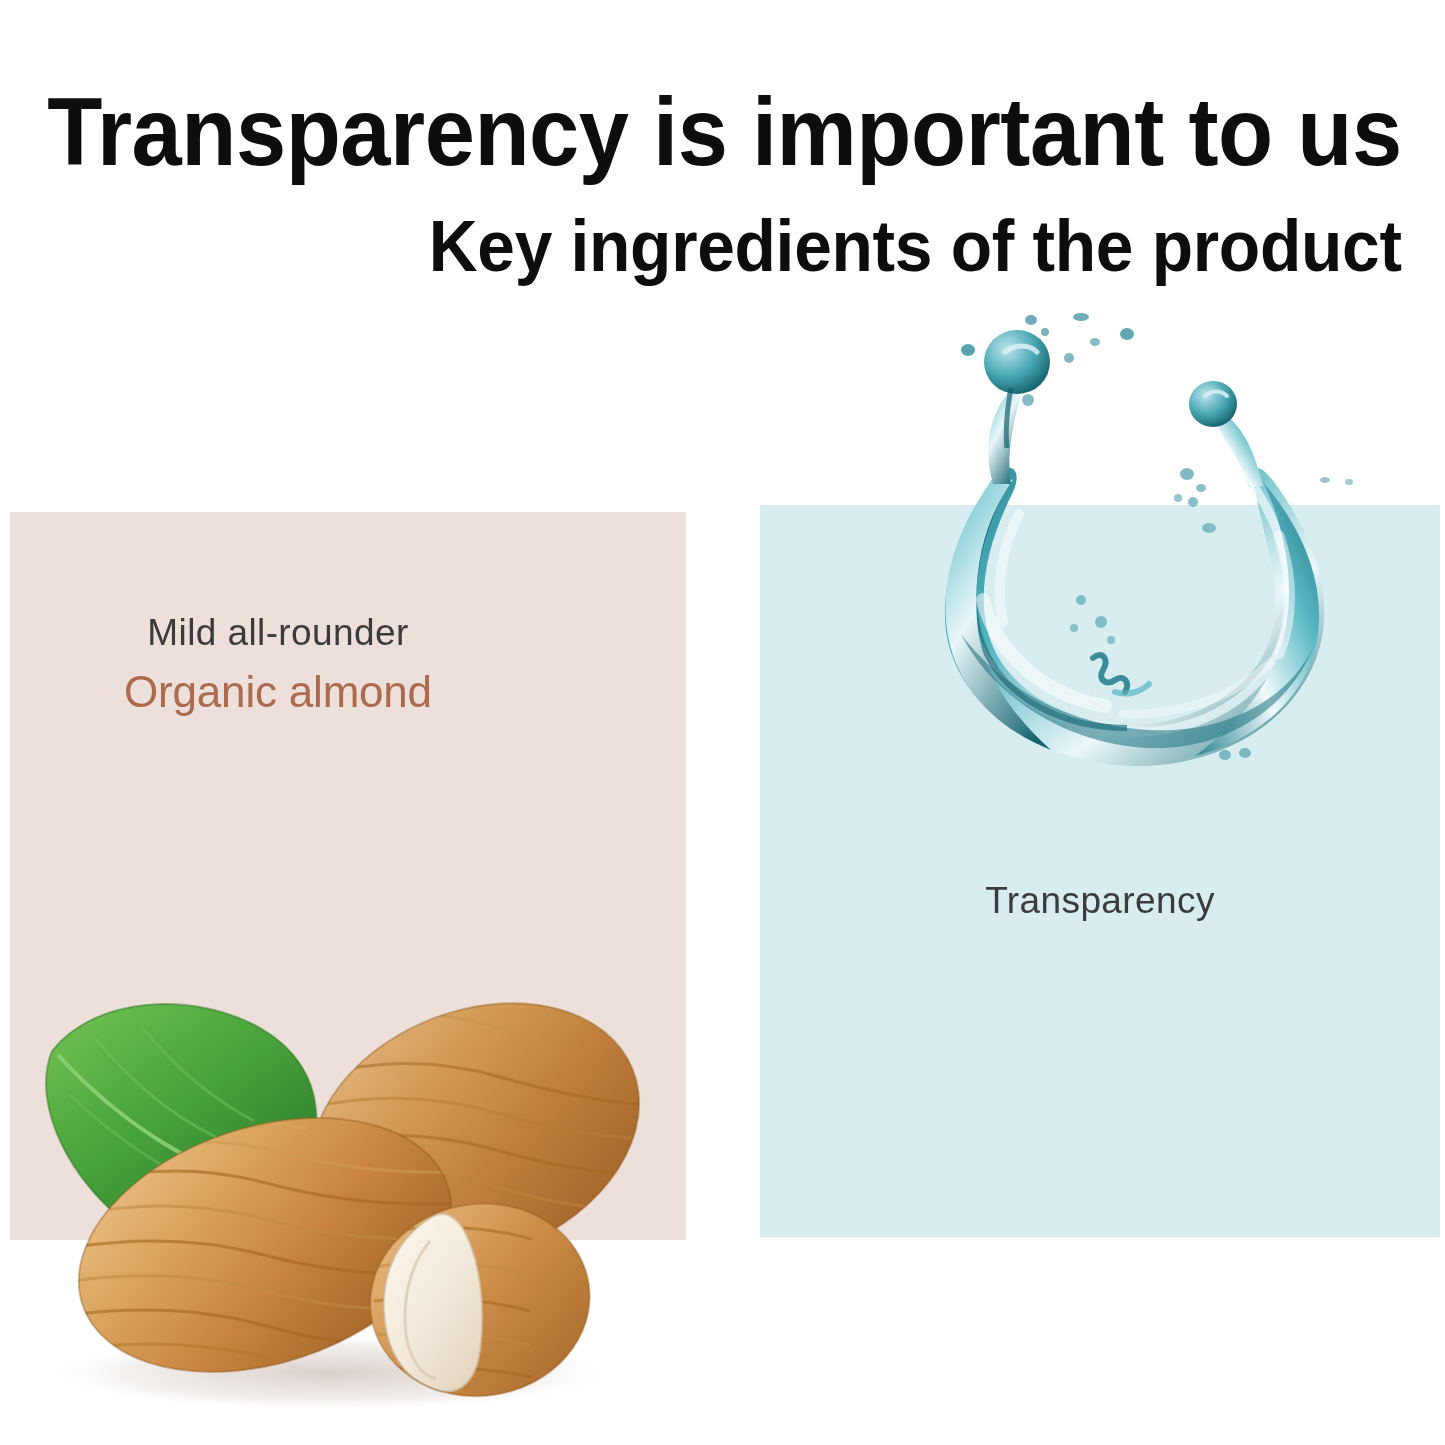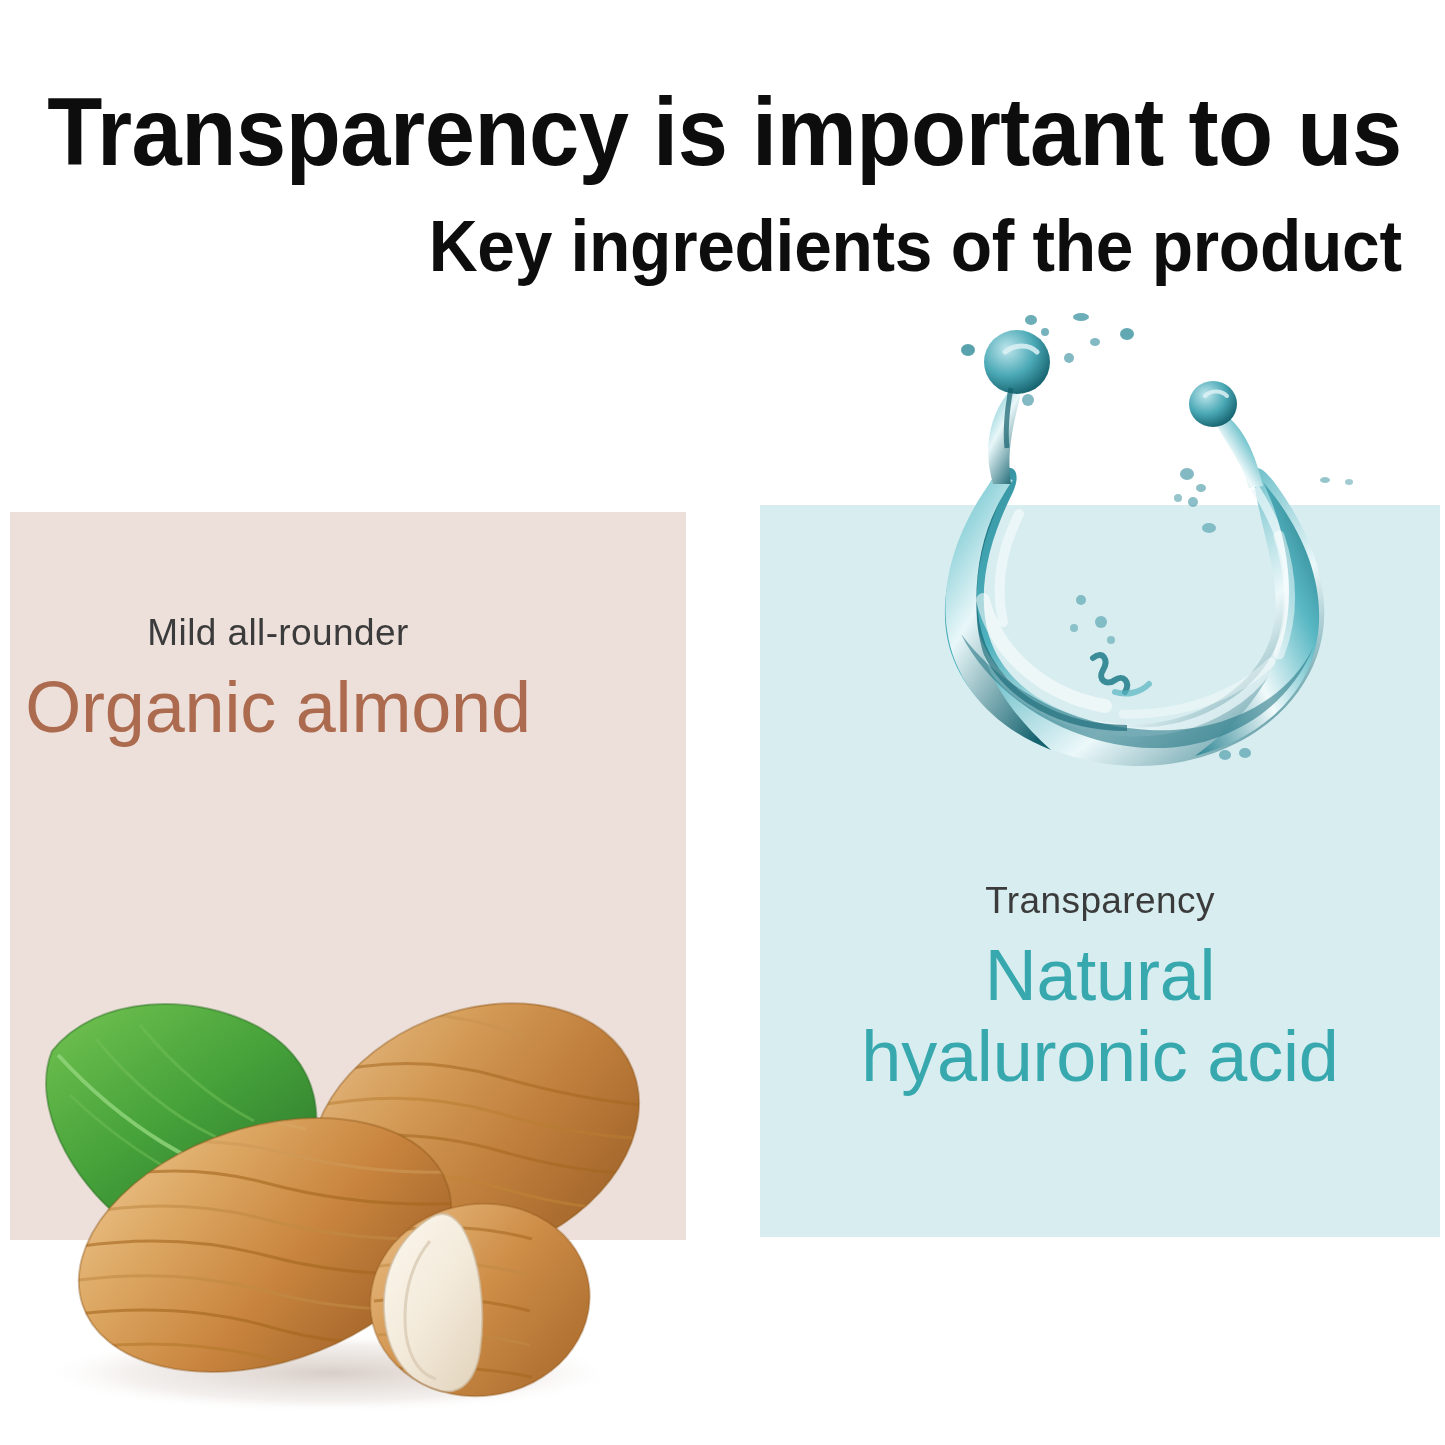--- a/index.html
+++ b/index.html
@@ -83,21 +83,21 @@
     font-family: "Liberation Sans", "DejaVu Sans", sans-serif;
     font-weight: 300;
     font-size: 37px;
     color: #3b3b3b;
     letter-spacing: 0.4px;
     white-space: nowrap;
   }
   .ing-name {
     font-family: "Liberation Sans Narrow", "Liberation Sans", "DejaVu Sans", sans-serif;
     font-weight: 400;
-    font-size: 72px;
+    font-size: 44px;
     line-height: 1.12;
     letter-spacing: -0.2px;
   }
 
   .left-text {
     left: 10px;
     top: 614px;
     width: 536px;
   }
   .left-text .ing-name {
@@ -379,19 +379,15 @@
     <g>
       <path d="M228 358 C 238 350, 244 360, 238 370
                C 232 380, 242 386, 250 380
                C 258 374, 266 382, 260 392" fill="none" stroke="#1E7A88" stroke-width="6" stroke-linecap="round" opacity="0.85"></path>
       <path d="M250 392 C 262 396, 276 392, 284 384" fill="none" stroke="#57B4C0" stroke-width="6" stroke-linecap="round" opacity="0.7"></path>
     </g>
   </svg>
 
   <div class="ing-text right-text">
     <div class="ing-kicker">Transparency</div>
-    <div class="ing-name">
-      <div>Natural</div>
-      <div>hyaluronic acid</div>
-    </div>
   </div>
 
 </div>
 
 </body></html>

